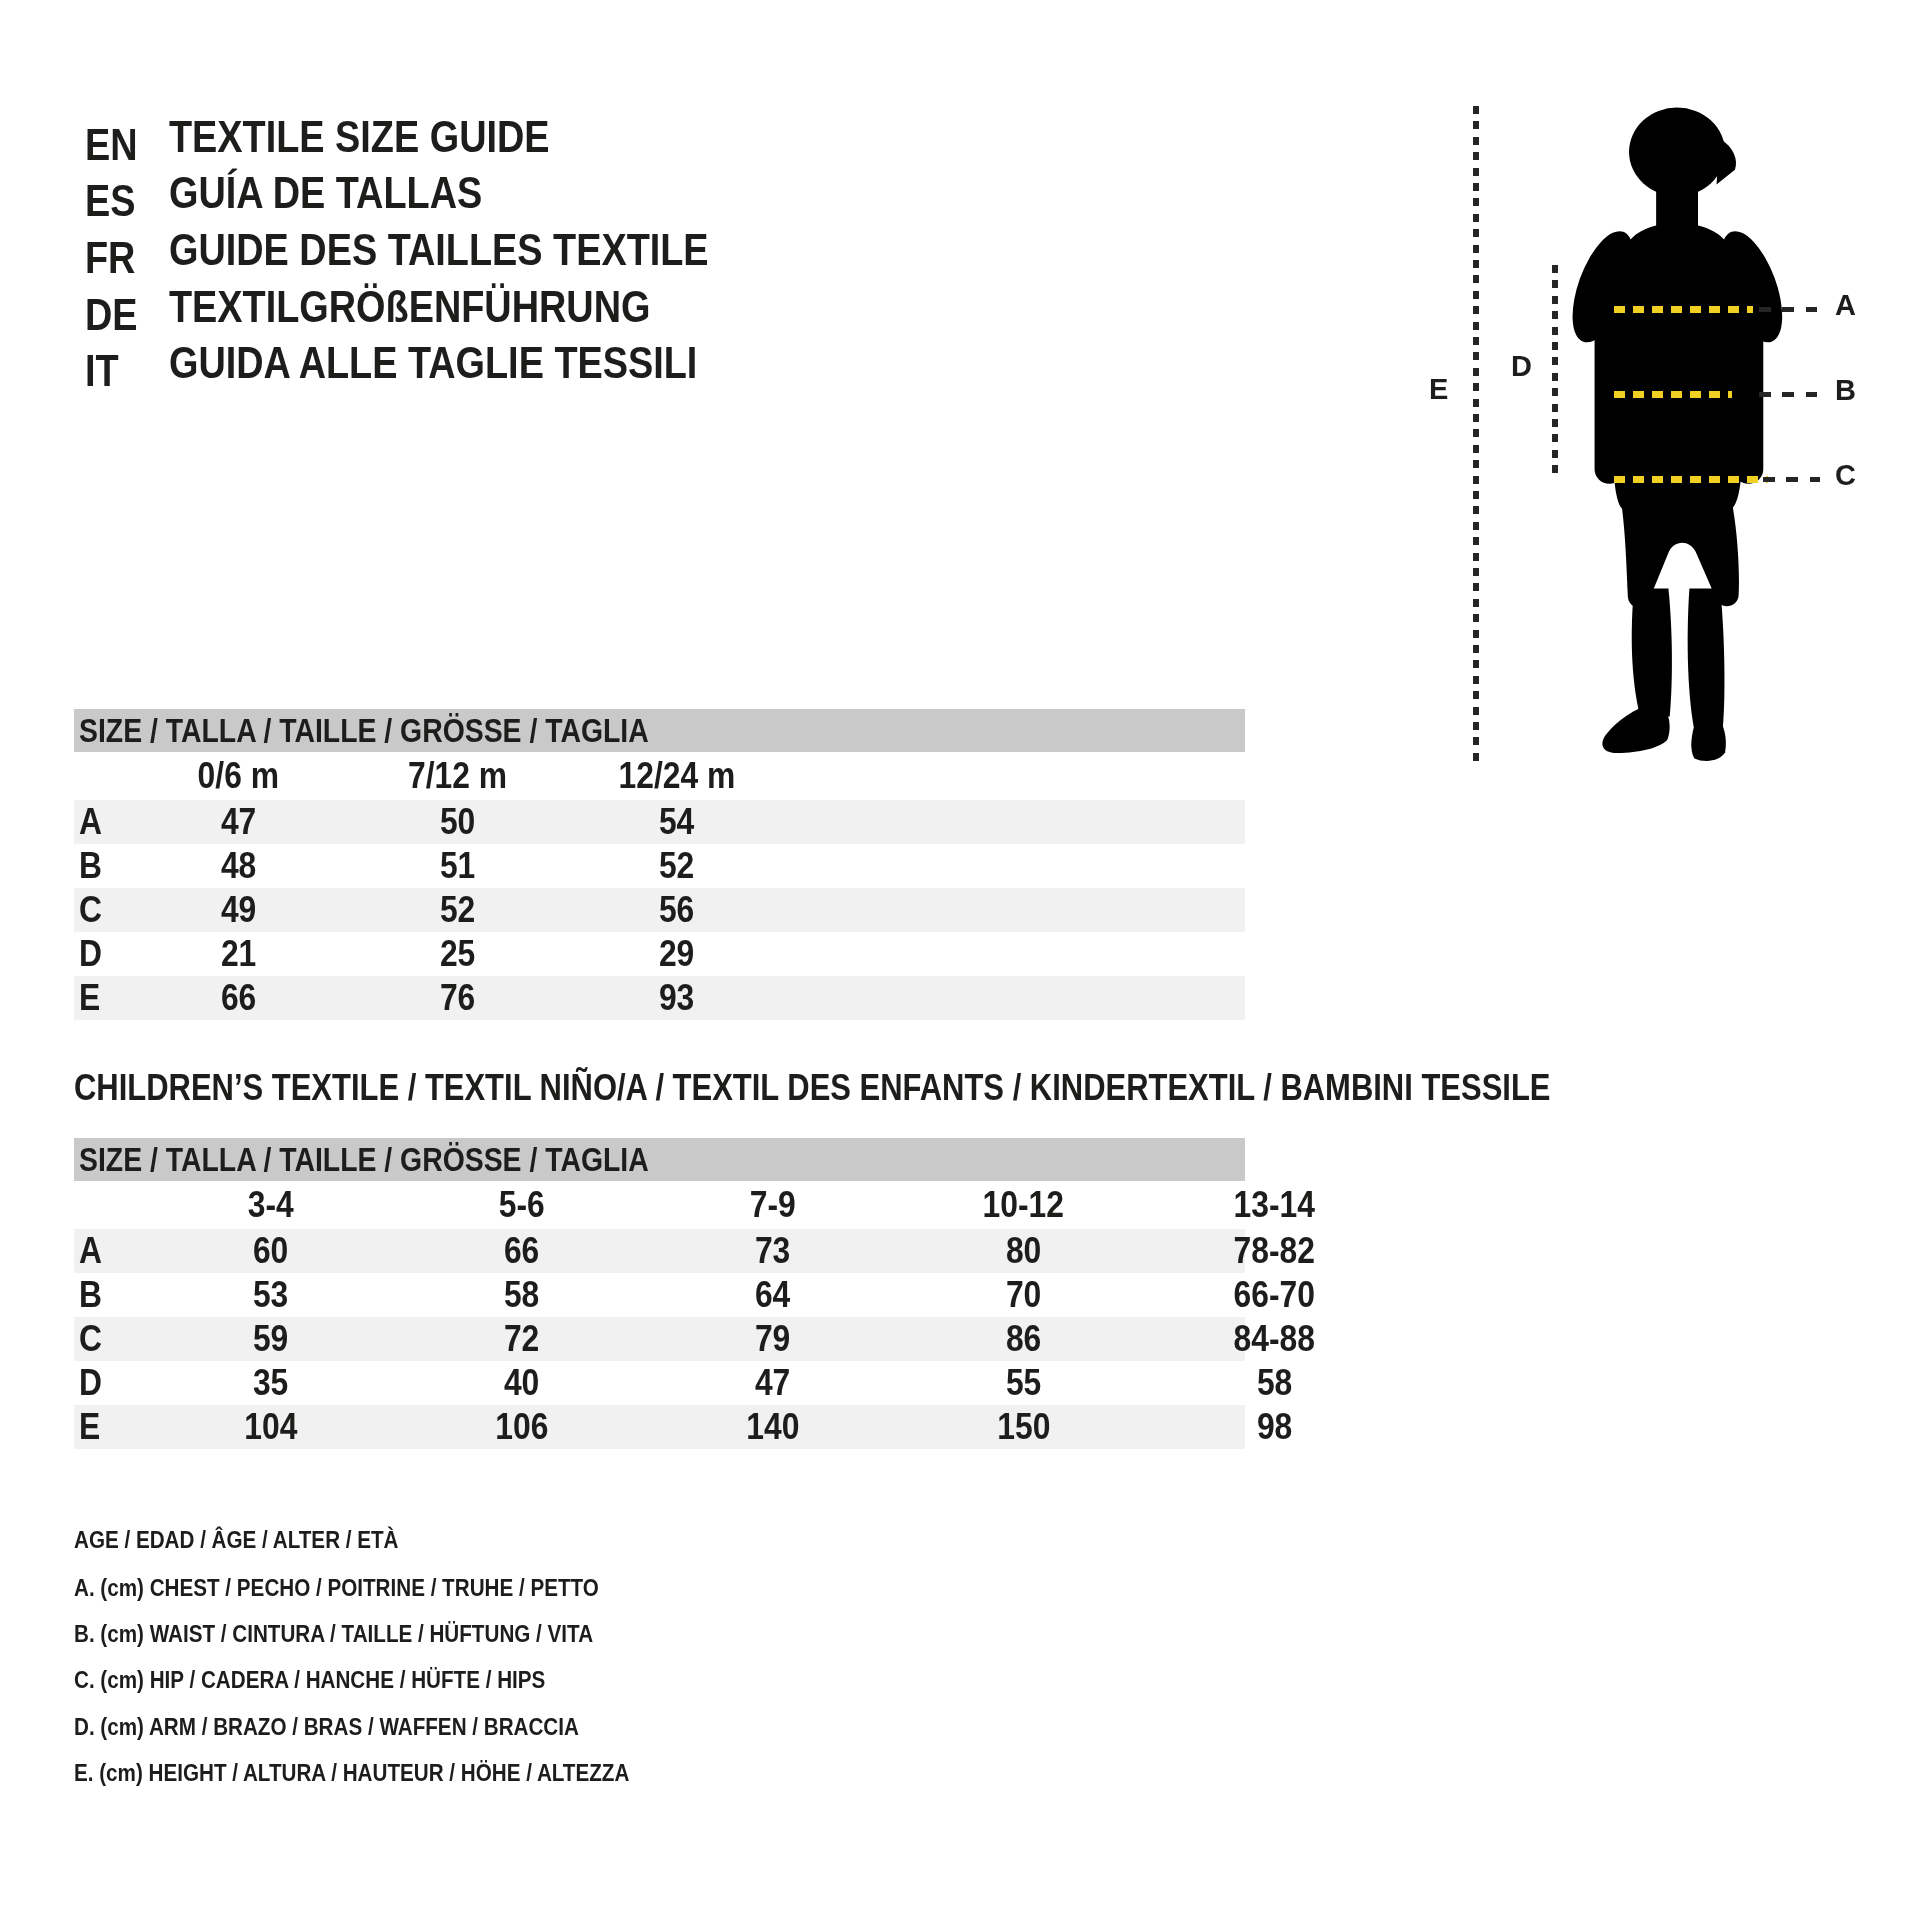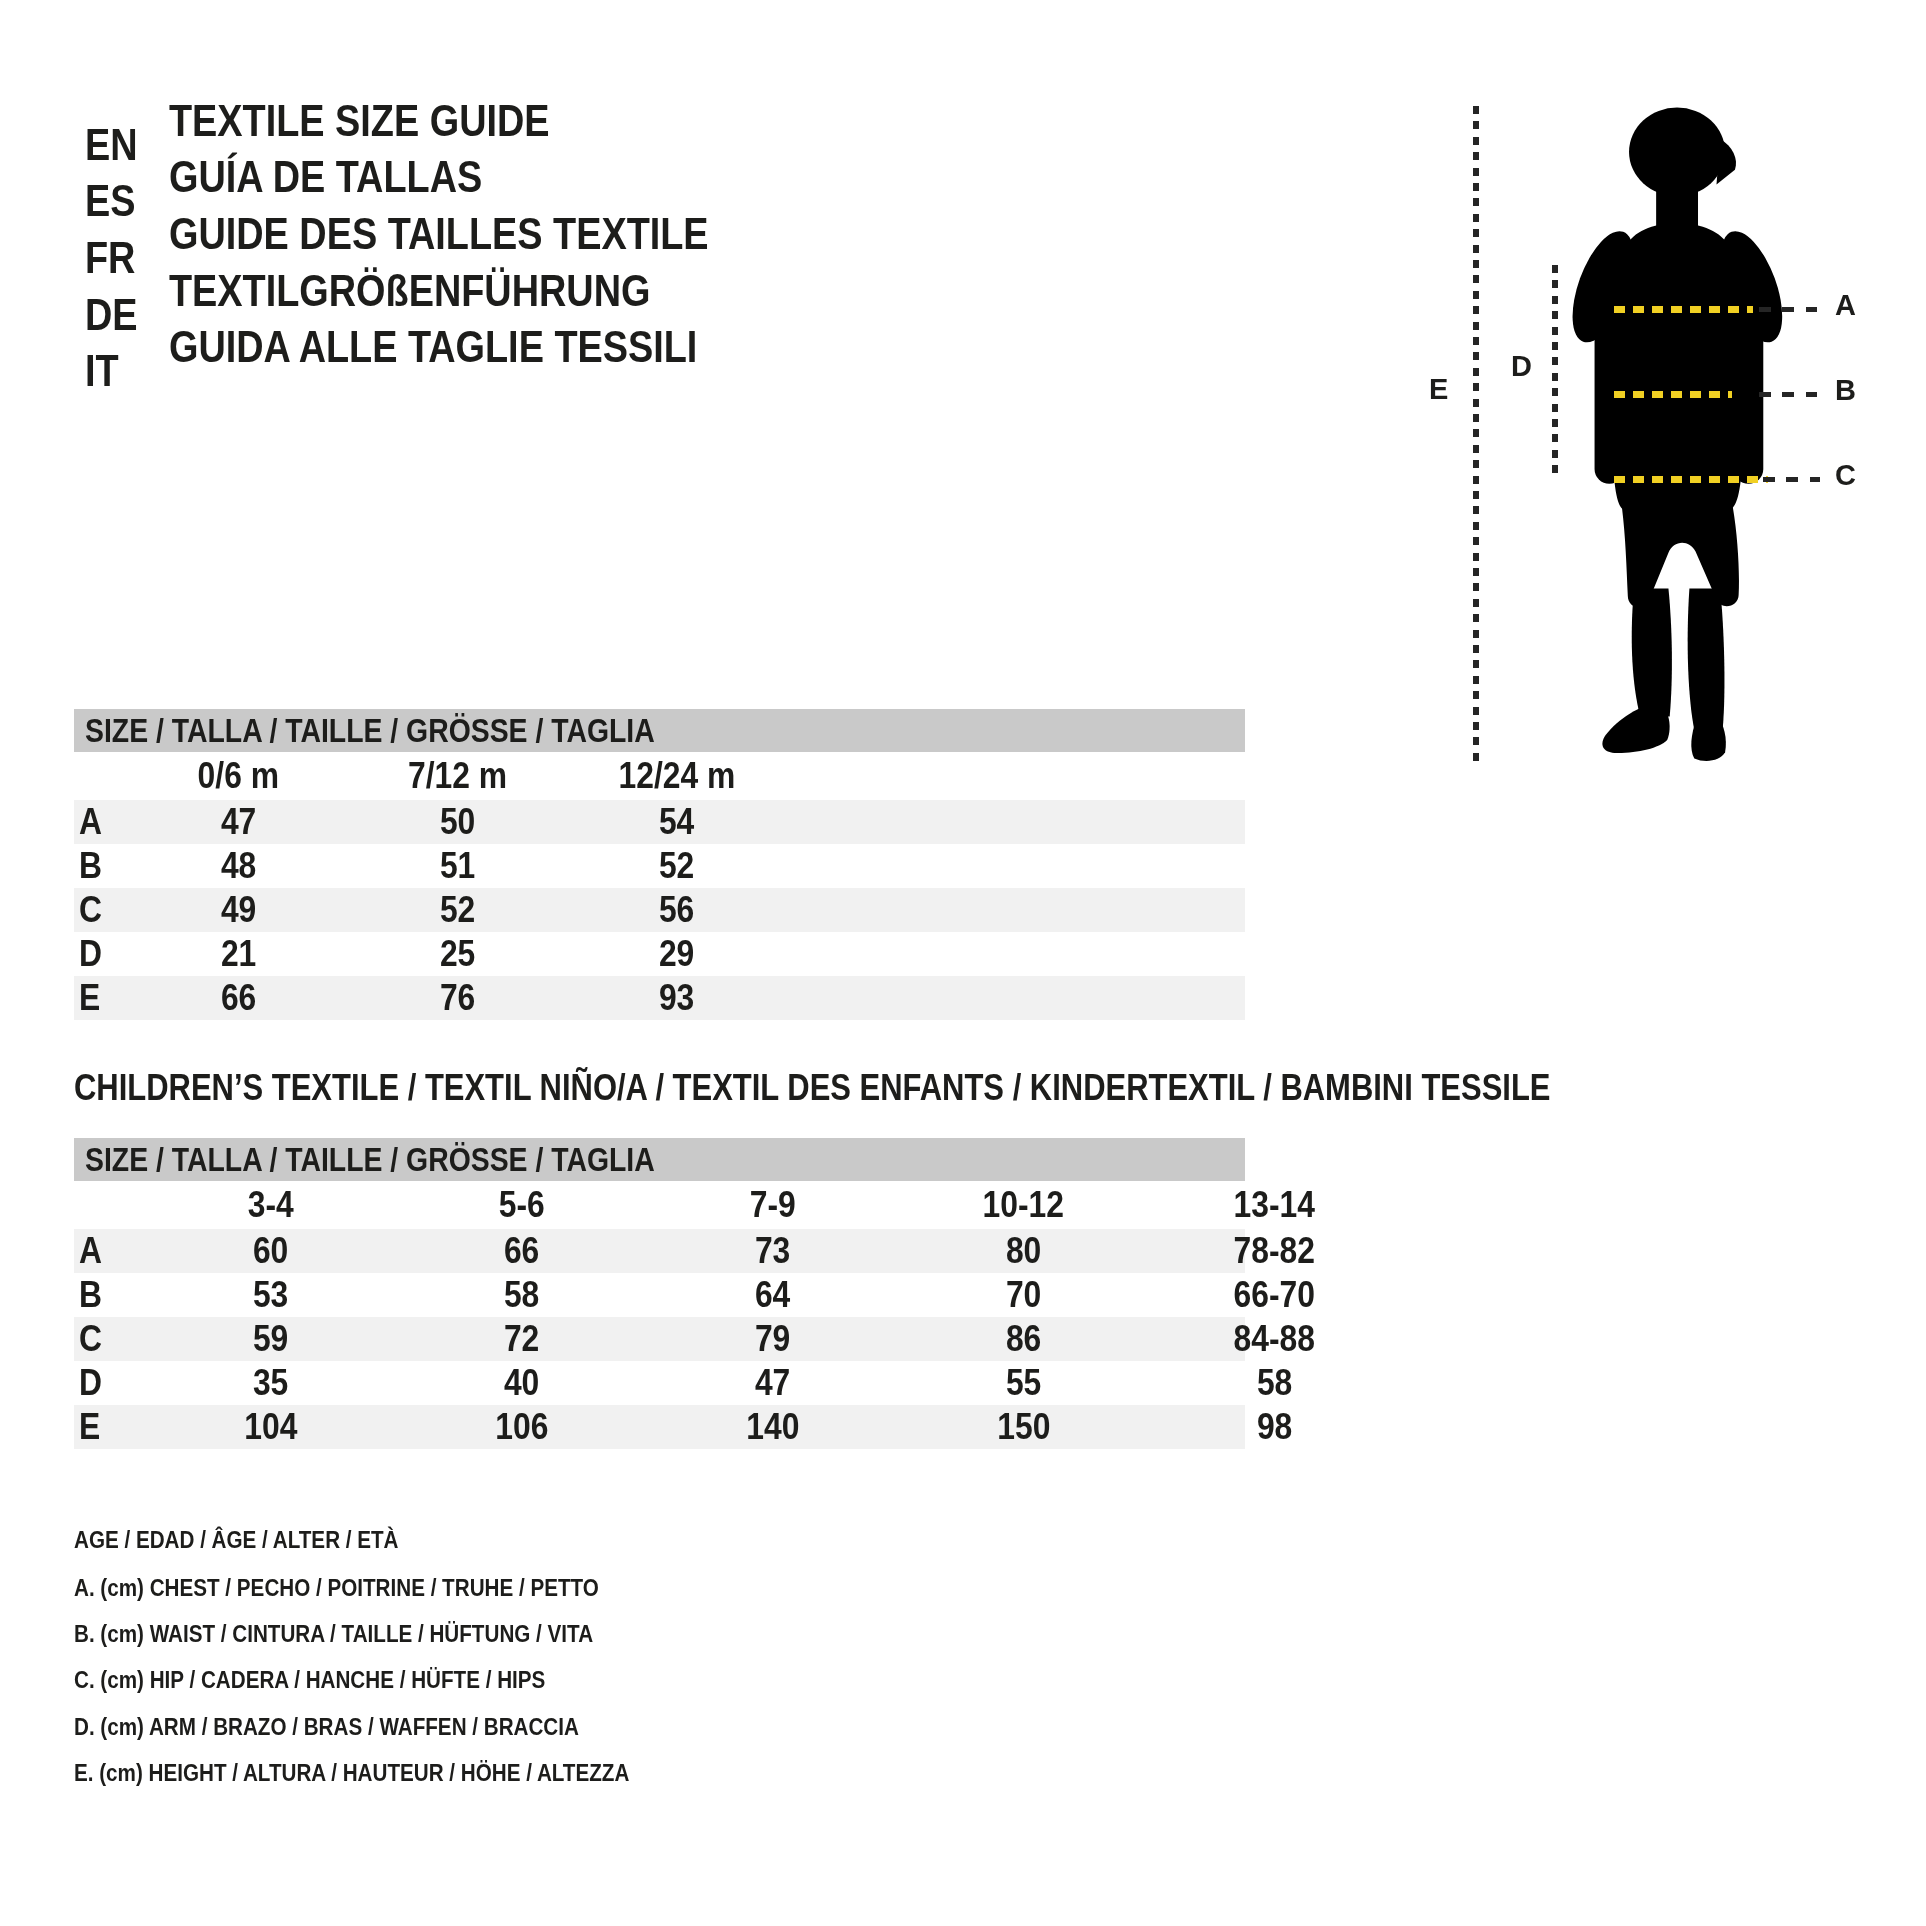--- a/index.html
+++ b/index.html
@@ -20,30 +20,30 @@
     overflow:hidden;
   }
   .abs{position:absolute;}
   
   .cond{display:inline-block;transform:scaleX(.86);transform-origin:0 50%;white-space:nowrap;}
   .condc{transform-origin:50% 50%;}
 
   
   .lang-row{position:absolute;left:75px;height:44px;font-size:44px;font-weight:700;line-height:44px;}
   .lang-code{position:absolute;left:10px;top:0;margin-top:24px;}
-  .lang-title{position:absolute;left:94px;top:0;text-align:center;}
+  .lang-title{position:absolute;left:94px;top:16px;text-align:center;}
 
   
   .sec-head{position:absolute;left:74px;font-size:36px;font-weight:700;line-height:36px;}
 
   
   .size-bar{
     position:absolute;left:74px;width:1171px;height:43px;
     background:var(--bar-grey);
-    display:flex;align-items:center;padding-left:11px;
+    display:flex;align-items:center;padding-left:5px;
     font-size:33px;font-weight:700;
   }
 
   
   .thead,.trow{display:grid;align-items:center;width:1171px;}
   .cols3{grid-template-columns:55px repeat(3,219px);}
   .cols5{grid-template-columns:55px repeat(5,219px);gap:32px;}
   .thead{position:absolute;left:74px;height:48px;font-size:37px;font-weight:700;}
   .tbody{position:absolute;left:74px;width:1171px;}
   .trow{height:44px;font-size:37px;font-weight:700;}

